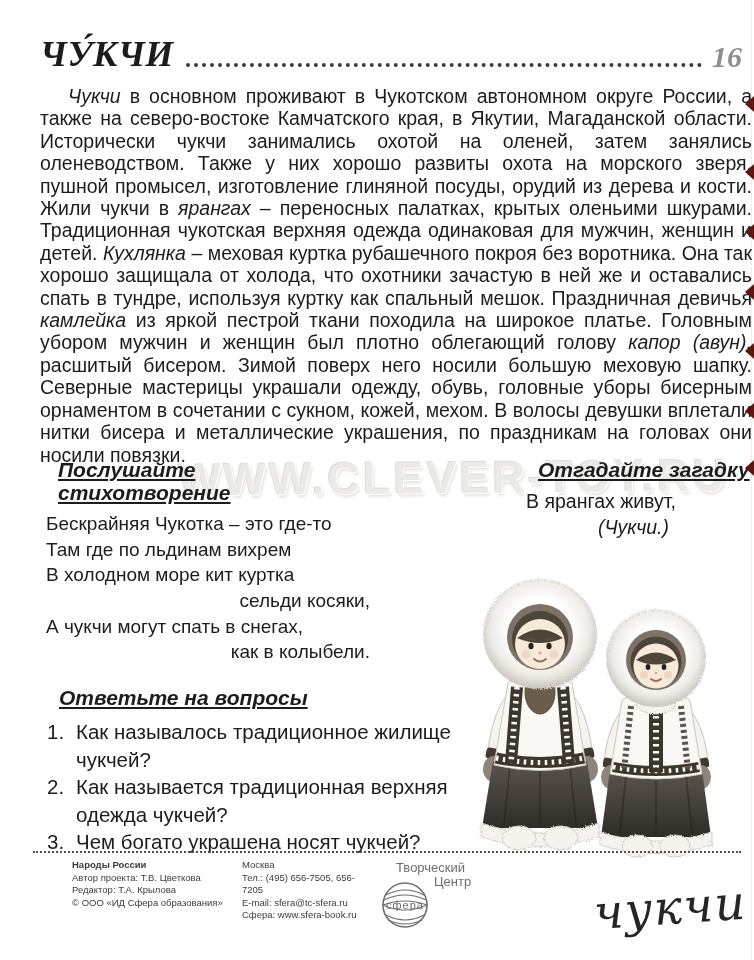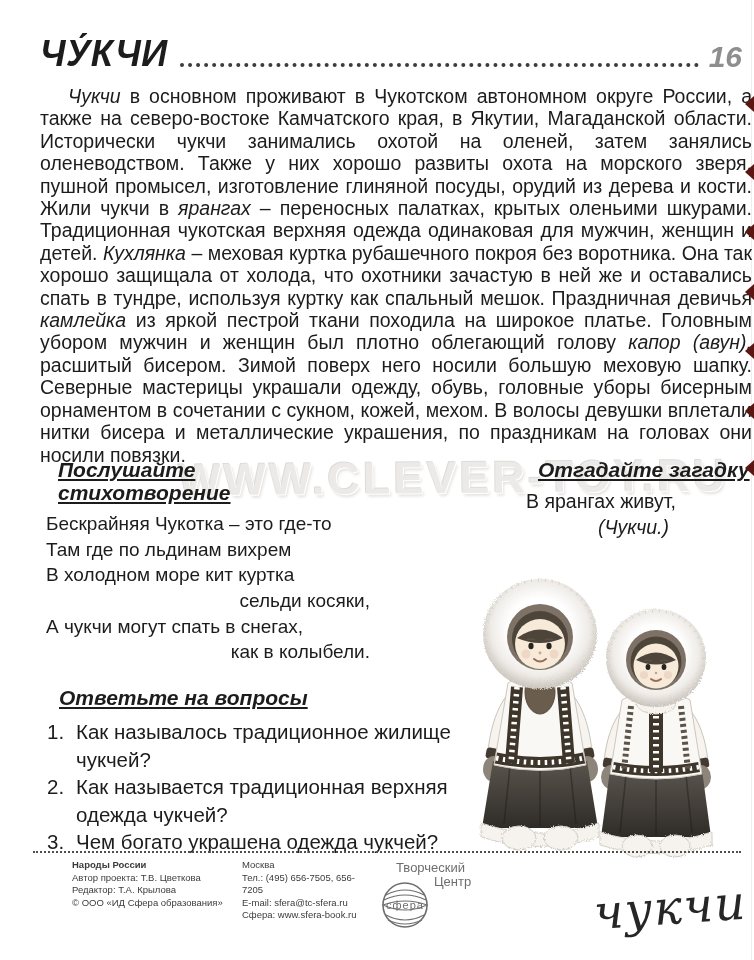--- a/index.html
+++ b/index.html
@@ -3,21 +3,21 @@
 <meta charset="utf-8">
 <style>
   html,body { margin:0; padding:0; background:#888; }
   .page {
     position:relative; width:754px; height:960px; background:#ffffff;
     font-family:"Liberation Sans", sans-serif; color:var(--text,#1c1c1c);
     overflow:hidden; margin:0 auto;
   }
 
   
-  .title-row { position:absolute; top:36px; left:40px; width:702px; display:flex; align-items:flex-end; }
+  .title-row { position:absolute; top:36px; left:40px; width:702px; display:flex; align-items:flex-end;font-family:Liberation Serif, serif; }
   .page-title { font-size:36px; font-weight:bold; font-style:italic; letter-spacing:.5px; line-height:1; margin:0; white-space:nowrap; }
   .leader { flex:1; height:0; border-bottom:4px dotted #3c3c3c; margin:0 10px 5px 12px; }
   .page-number { font-size:30px; font-weight:bold; font-style:italic; color:var(--pageno,#8e8e8e); line-height:1; }
 
   
   .watermark {
     position:absolute; top:452px; left:178px; z-index:0;
     font-size:45px; font-weight:bold; letter-spacing:3px; white-space:nowrap;
     color:var(--wm,#eceae8);
     text-shadow: 1px 1px 0 #ffffff, -1px -1px 0 #dedbd8, 2px 3px 3px #e6e3e0;
@@ -118,21 +118,21 @@
         <div class="q-item">
           <span class="q-num">1.</span>
           <span class="q-text">Как называлось традиционное жилище чукчей?</span>
         </div>
         <div class="q-item">
           <span class="q-num">2.</span>
           <span class="q-text">Как называется традиционная верхняя одежда чукчей?</span>
         </div>
         <div class="q-item">
           <span class="q-num">3.</span>
-          <span class="q-text">Чем богато украшена одежда чукчей?</span>
+          <span class="q-text">Чем богато украшена носят чукчей?</span>
         </div>
       </div>
   </section>
 
   <figure class="illustration">
     <svg viewBox="0 0 300 302" width="300" height="302" xmlns="http://www.w3.org/2000/svg">
       <defs>
         <radialGradient id="fur" cx="50%" cy="45%" r="55%">
           <stop offset="50%" stop-color="#ffffff"></stop>
           <stop offset="78%" stop-color="#efece8"></stop>

